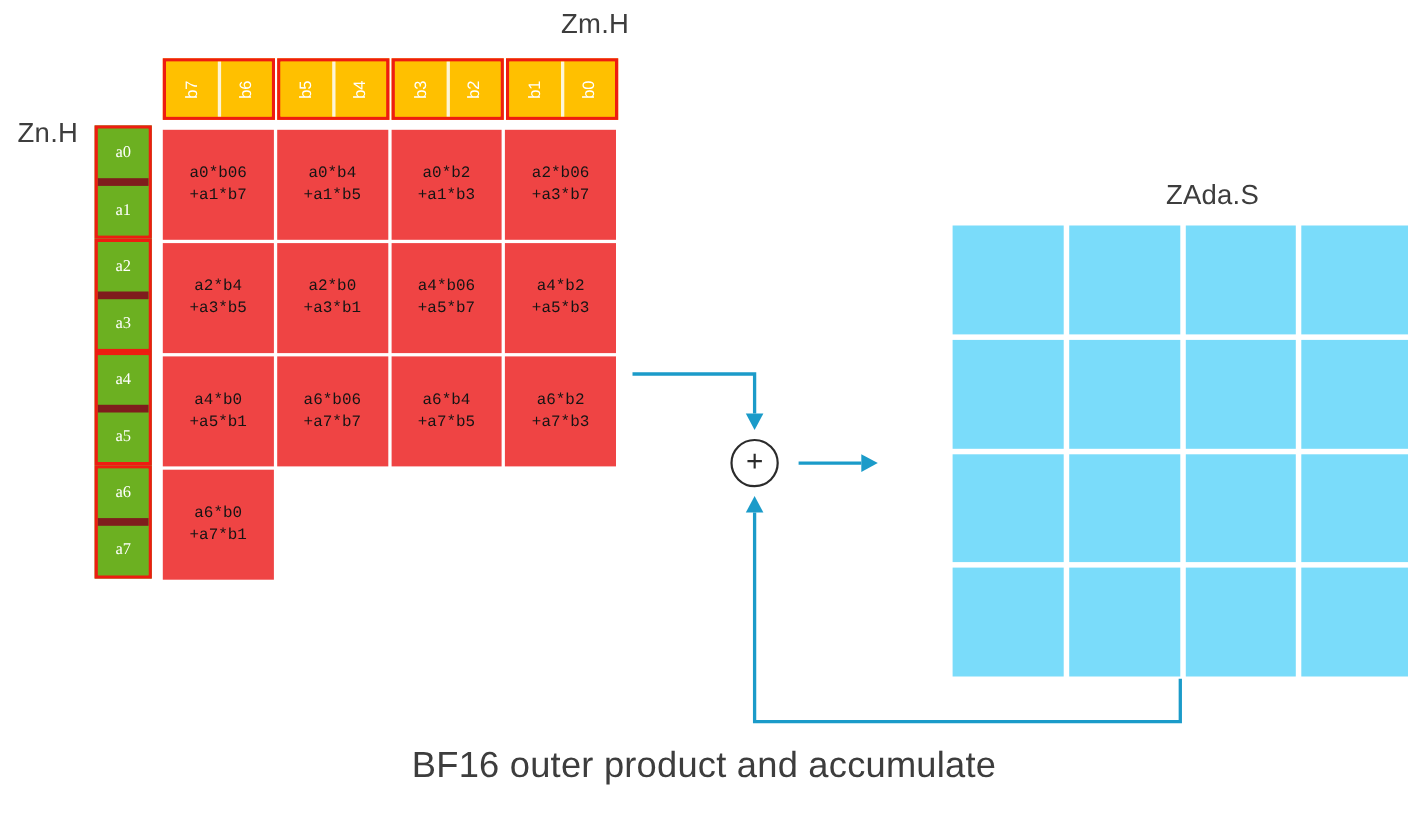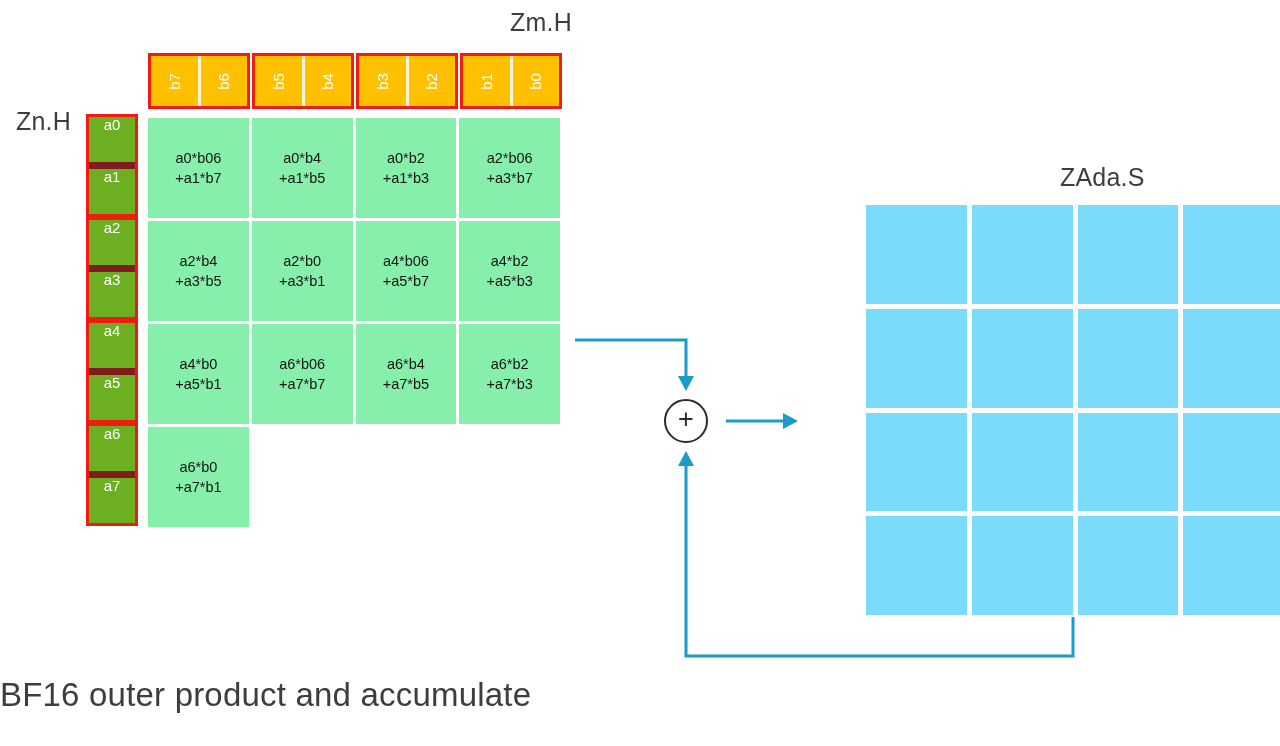--- a/index.html
+++ b/index.html
@@ -89,50 +89,53 @@
     background: #6cb021;
     box-sizing: border-box;
     display: flex;
     flex-direction: column;
     margin-bottom: 0px;
   }
   .zn-cell {
     flex: 1 1 50%;
     background: #6cb021;
     display: flex;
+    align-items: center;
     justify-content: center;
+    font-family: Liberation Serif, serif;
   }
   .zn-cell + .zn-cell { border-top: 7px solid #7f1d1d; }
   .zn-cell span {
     font-size: 15px;
     color: #ffffff;
     line-height: 1;
   }
 
   
   #product-grid {
     left: 148px;
     top: 118px;
     width: 412px;
     height: 409px;
     display: grid;
     grid-template-columns: repeat(4, 1fr);
     grid-template-rows: repeat(4, 1fr);
     gap: 3px;
   }
   .prod-cell {
-    background: #86efac;
+    background: #ef4444;
     display: flex;
     align-items: center;
     justify-content: center;
     text-align: center;
     font-size: 14.5px;
     color: #141414;
     line-height: 1.38;
     white-space: pre-line;
+    font-family: Liberation Mono, monospace;
   }
 
   
   #zada-grid {
     left: 866px;
     top: 205px;
     width: 418px;
     height: 410px;
     display: grid;
     grid-template-columns: repeat(4, 1fr);
@@ -162,21 +165,21 @@
     color: #2b2b2b;
     font-family: "Liberation Sans", sans-serif;
     margin-top: -3px;
   }
 
   
   #caption {
     left: 0;
     top: 676px;
     width: 1280px;
-    text-align: left;
+    text-align: center;
     font-size: 33px;
     color: #3d3d3d;
     letter-spacing: 0.2px;
   }
 </style>
 </head>
 <body>
 
 <div id="stage">
 

